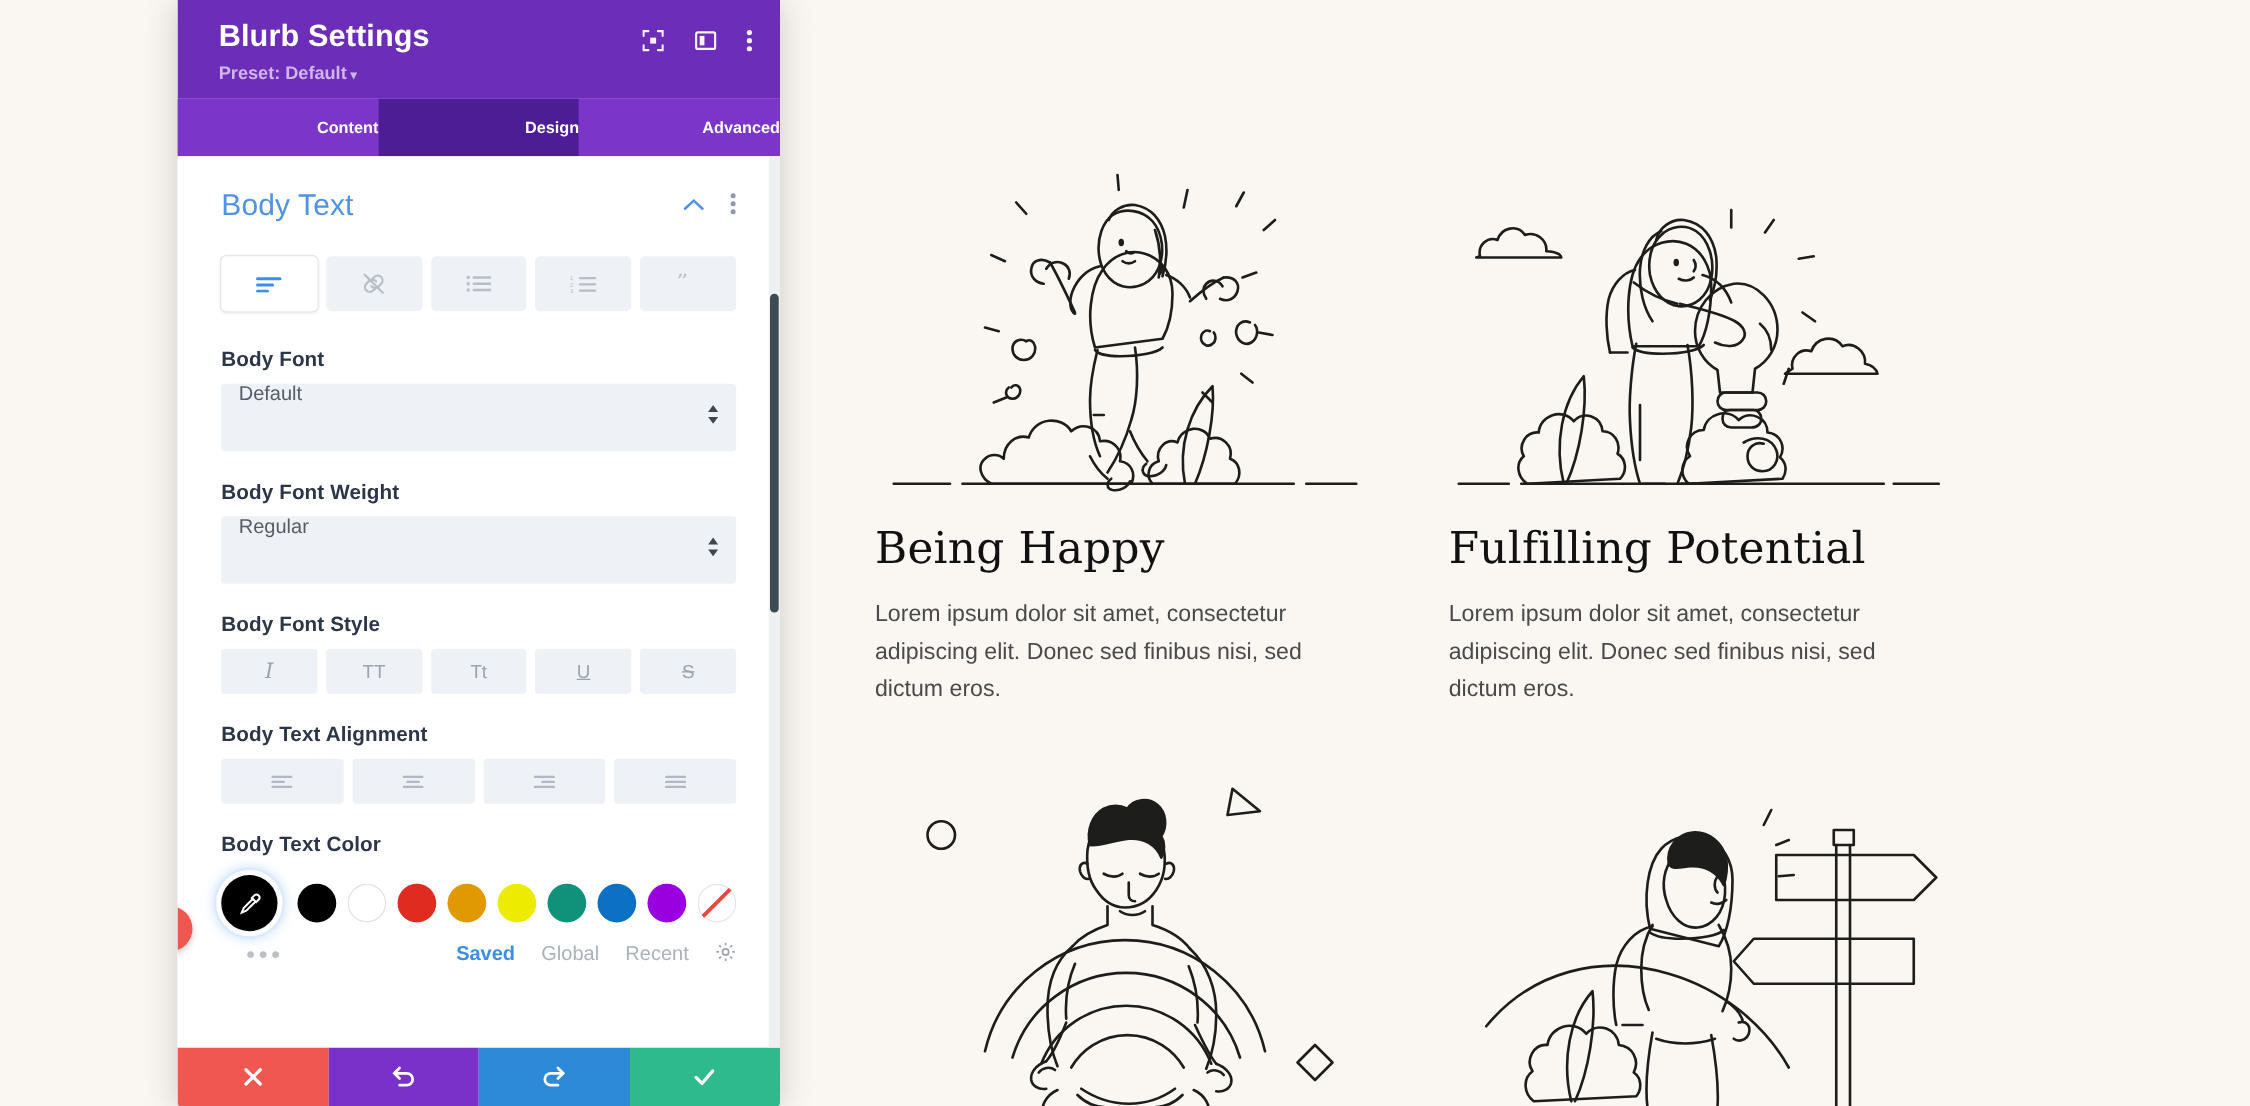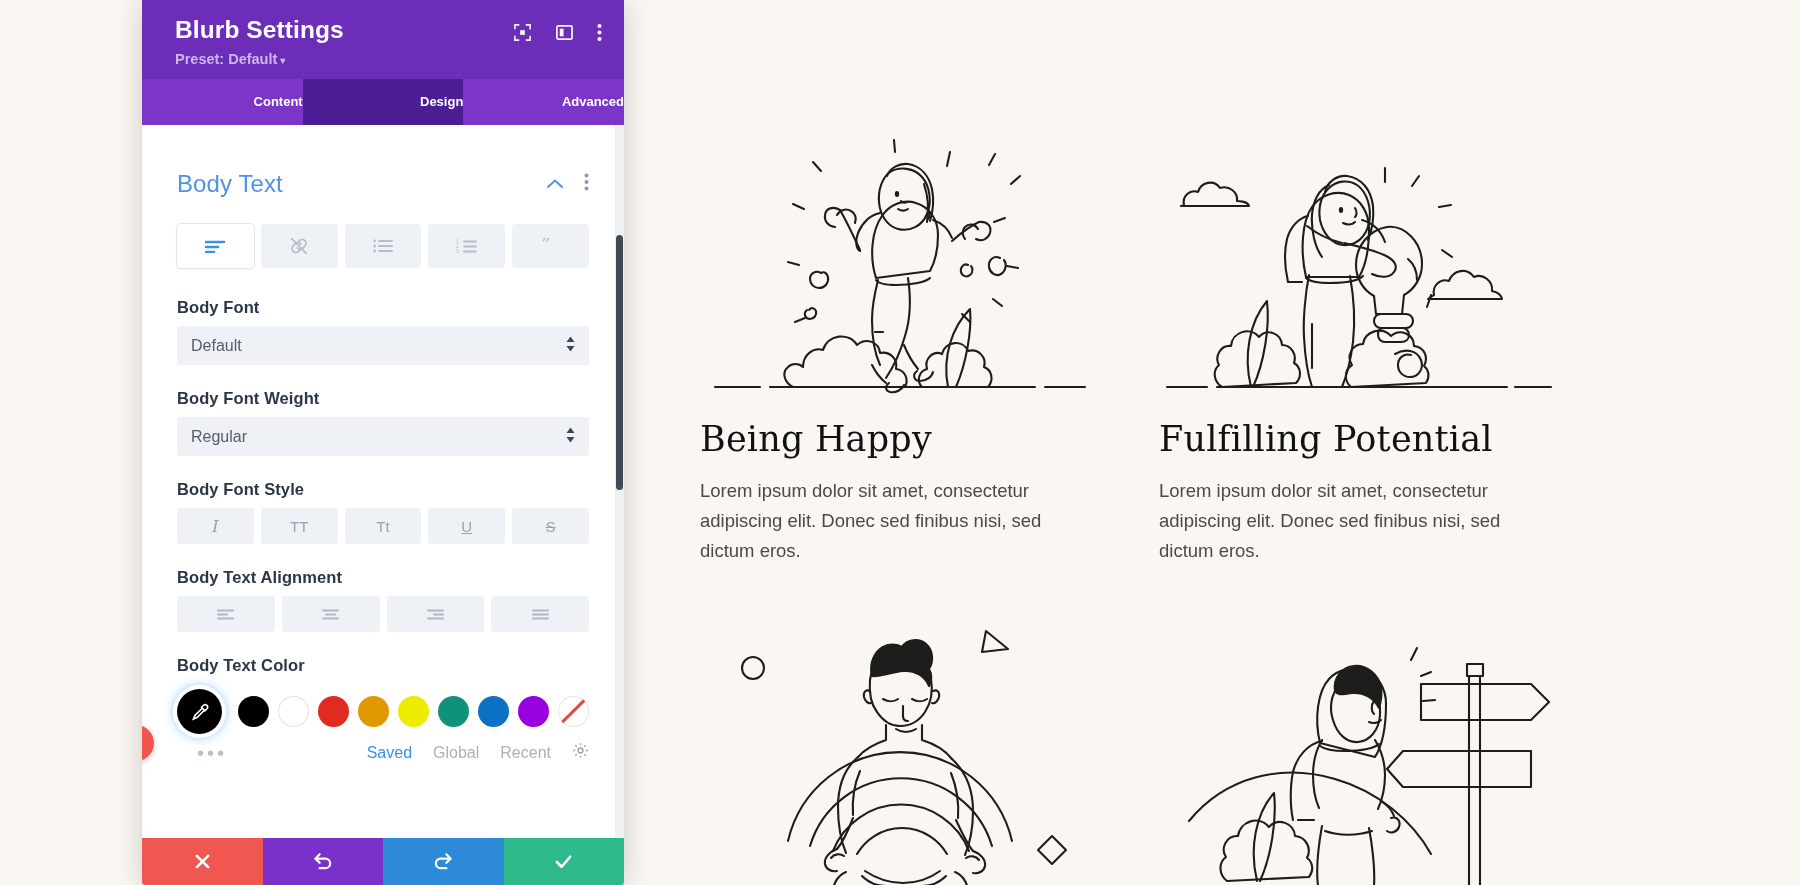--- a/index.html
+++ b/index.html
@@ -56,39 +56,39 @@
     flex: 1; text-align: right; padding: 15px 0 16px;
     color: #ffffff; font-size: 13px; font-weight: 700; cursor: pointer;
     background: #7b36c9;
   }
   .m-tab.active { background: #4c1d95; }
 
   .m-scroll {
     position: relative; flex: 1; overflow: hidden; background: #fff;
     padding: 0 0 0 0;
   }
-  .m-inner { padding: 8px 35px 0 35px; margin-top: 37px; }
+  .m-inner { padding: 26px 35px 0 35px; }
 
   .sec-head { display: flex; align-items: center; justify-content: space-between; margin-bottom: 26px; }
   .sec-title { color: #4f93e4; font-size: 24px; font-weight: 400; letter-spacing: .1px; }
   .sec-icons { display: flex; align-items: center; gap: 20px; }
 
   .tog-row { display: flex; gap: 7px; margin-bottom: 30px; }
   .tog {
     flex: 1; height: 44px; background: #eef1f5; border-radius: 4px;
     display: flex; align-items: center; justify-content: center; cursor: pointer;
   }
   .tog.active { background: #ffffff; box-shadow: 0 0 0 1px #e3e7ec, 0 1px 3px rgba(0,0,0,.11); }
 
   .field-label {
     font-size: 16.5px; color: #2b3648; font-weight: 700; margin-bottom: 9px; letter-spacing: .1px;
   }
   .select {
-    position: relative; height: 39px; background: #eef1f5; border-radius: 3px;
-    display: flex; align-items: center; padding: 0 14px; margin-bottom: 24px; cursor: pointer;
+    position: relative; height: 54px; background: #eef1f5; border-radius: 3px;
+    display: flex; align-items: flex-start; padding: 0 14px; margin-bottom: 24px; cursor: pointer;
   }
   .select span { font-size: 16px; color: #565d66; }
   .select .arrows { position: absolute; right: 14px; top: 50%; transform: translateY(-50%); }
 
   .btn-row { display: flex; gap: 7px; margin-bottom: 24px; }
   .sq-btn {
     flex: 1; height: 36px; background: #eef1f5; border-radius: 3px;
     display: flex; align-items: center; justify-content: center;
     color: #9aa3ae; font-size: 16px; cursor: pointer;
   }
@@ -105,21 +105,21 @@
   }
   .sw-none { position: relative; background: #fff; box-shadow: inset 0 0 0 1px #e4e7ea; overflow: hidden; }
   .sw-none::before {
     content: ''; position: absolute; left: -3px; top: 13px; width: 38px; height: 3px;
     background: #e8473f; transform: rotate(-45deg);
   }
   .dots-row { display: flex; align-items: center; justify-content: space-between; margin-top: 4px; }
   .ell { color: #b9c0c8; letter-spacing: 3px; font-size: 20px; padding-left: 20px; cursor: pointer; line-height: 1; }
   .tabs-mini { display: flex; align-items: center; gap: 21px; }
   .tabs-mini .mt { font-size: 16px; color: #a9b1ba; cursor: pointer; }
-  .tabs-mini .mt.active { color: #3b8fe6; font-weight: 400; }
+  .tabs-mini .mt.active { color: #3b8fe6; font-weight: 700; }
 
   .badge {
     position: absolute; left: -24px; top: 600px; width: 36px; height: 36px; border-radius: 50%;
     background: #f0564f; color: #fff; font-size: 18px; font-weight: 700;
     display: flex; align-items: center; justify-content: center;
     box-shadow: 0 2px 6px rgba(0,0,0,.22); z-index: 5;
   }
 
   .scrollbar-track {
     position: absolute; right: 0; top: 0; width: 9px; height: 100%; background: #eef0f2;

